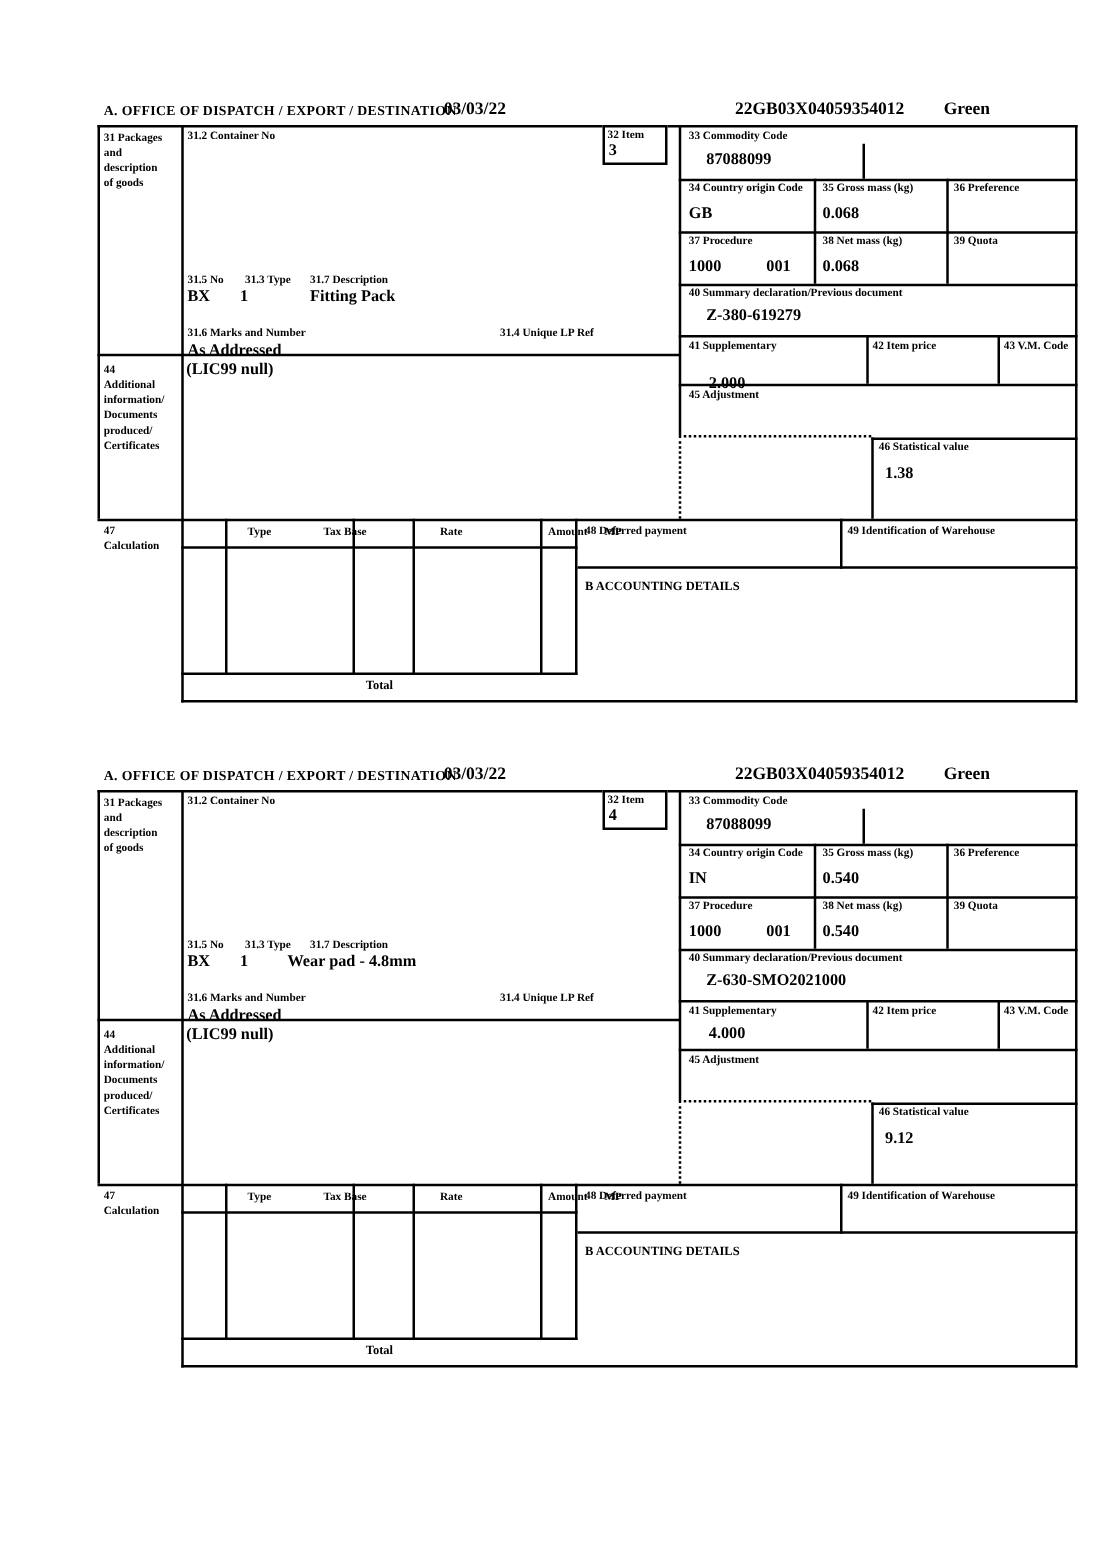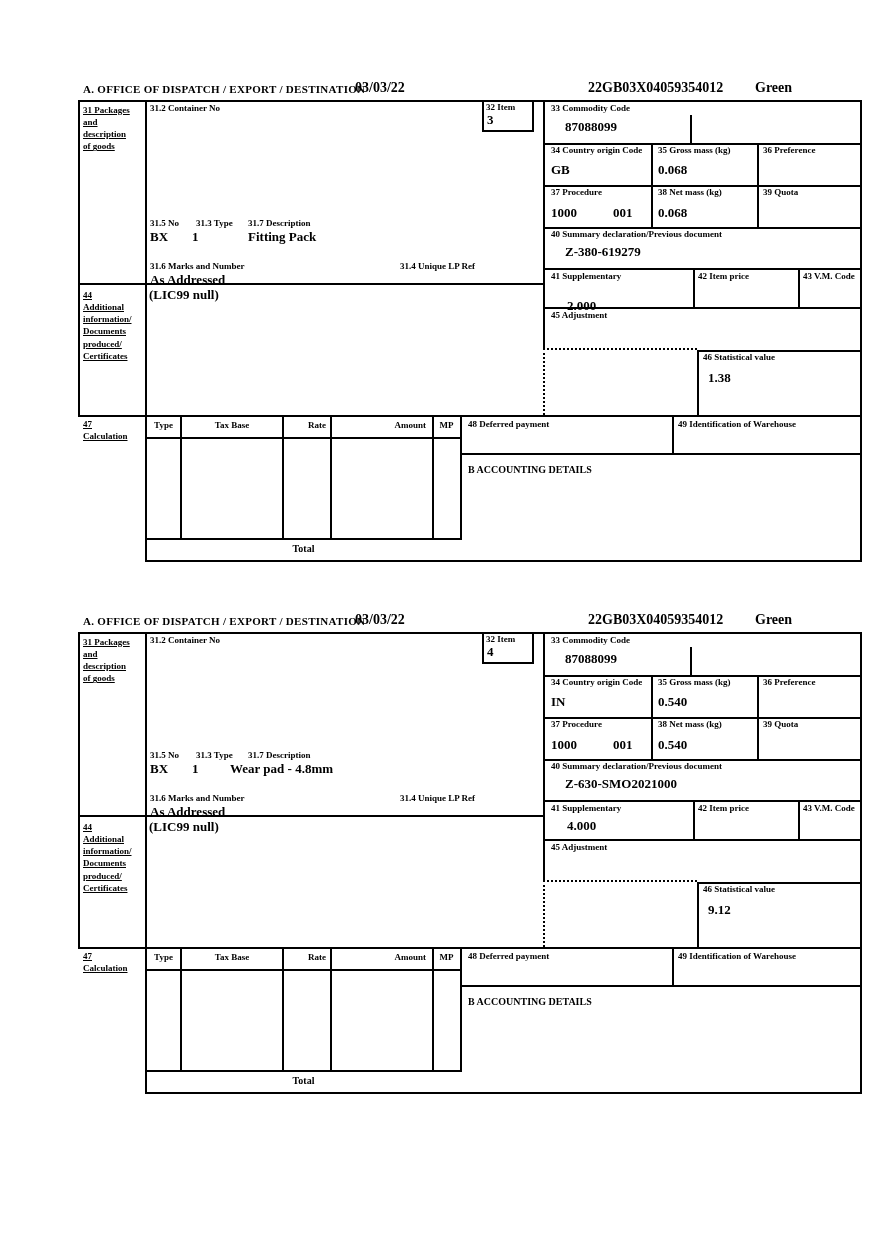--- a/index.html
+++ b/index.html
@@ -6,25 +6,25 @@
   .page{position:relative;width:882px;height:1250px;background:#fff;color:#000;
         font-family:"Liberation Serif",serif;overflow:hidden;}
   .form{position:absolute;left:0;width:882px;height:505px;}
   .hl{position:absolute;height:2px;background:#000;}
   .vl{position:absolute;width:2px;background:#000;}
   .dh{position:absolute;height:0;border-top:2px dotted #000;}
   .dv{position:absolute;width:0;border-left:2px dotted #000;}
   .rect{position:absolute;border:2px solid #000;background:#fff;}
   .lbl{position:absolute;font-size:9px;font-weight:bold;white-space:nowrap;line-height:1.2;}
   .lblm{position:absolute;font-size:9px;font-weight:bold;line-height:1.35;}
-  .lblm span{display:block;white-space:nowrap;text-decoration:underline;}
+  .lblm span{display:block;white-space:nowrap;}
   .val{position:absolute;font-size:13px;font-weight:bold;white-space:nowrap;}
   .hdr-label{position:absolute;font-size:11px;font-weight:bold;letter-spacing:.3px;white-space:nowrap;}
   .hdr-val{position:absolute;font-size:14px;font-weight:bold;white-space:nowrap;}
-  .ch{position:absolute;top:340px;font-size:9px;font-weight:bold;}
+  .ch{position:absolute;top:340px;font-size:9px;font-weight:bold;margin-left:44px;}
   .big{position:absolute;font-size:10px;font-weight:bold;white-space:nowrap;}
 </style>
 </head>
 <body>
 
 <div class="page">
 
   <section class="form" style="top:80px">
     <div class="hdr-label" style="left:83px;top:3px">A. OFFICE OF DISPATCH / EXPORT / DESTINATION</div>
     <div class="hdr-val" style="left:355px;top:0">03/03/22</div>

